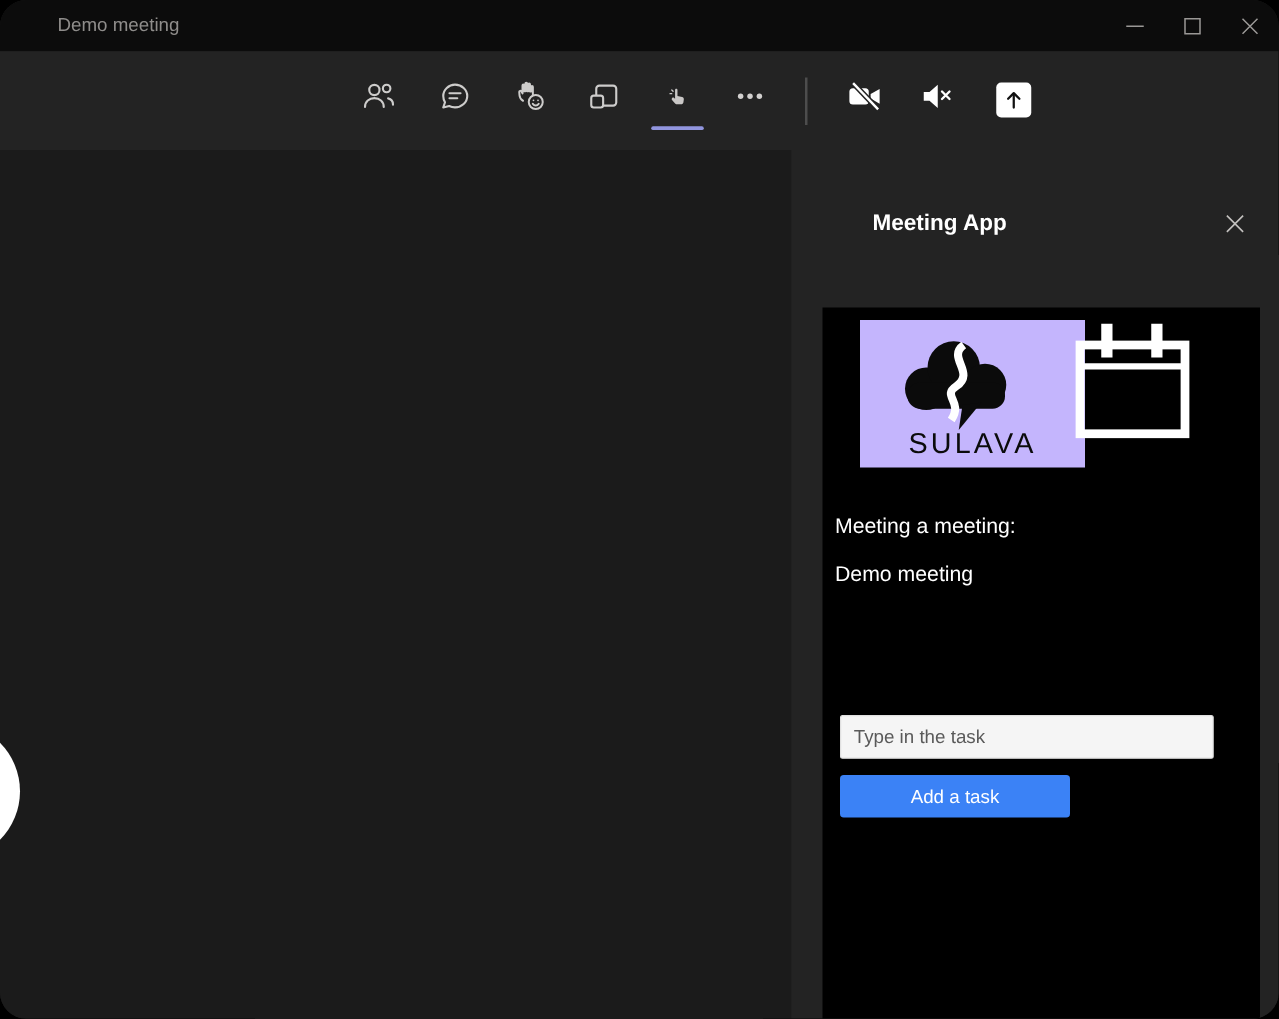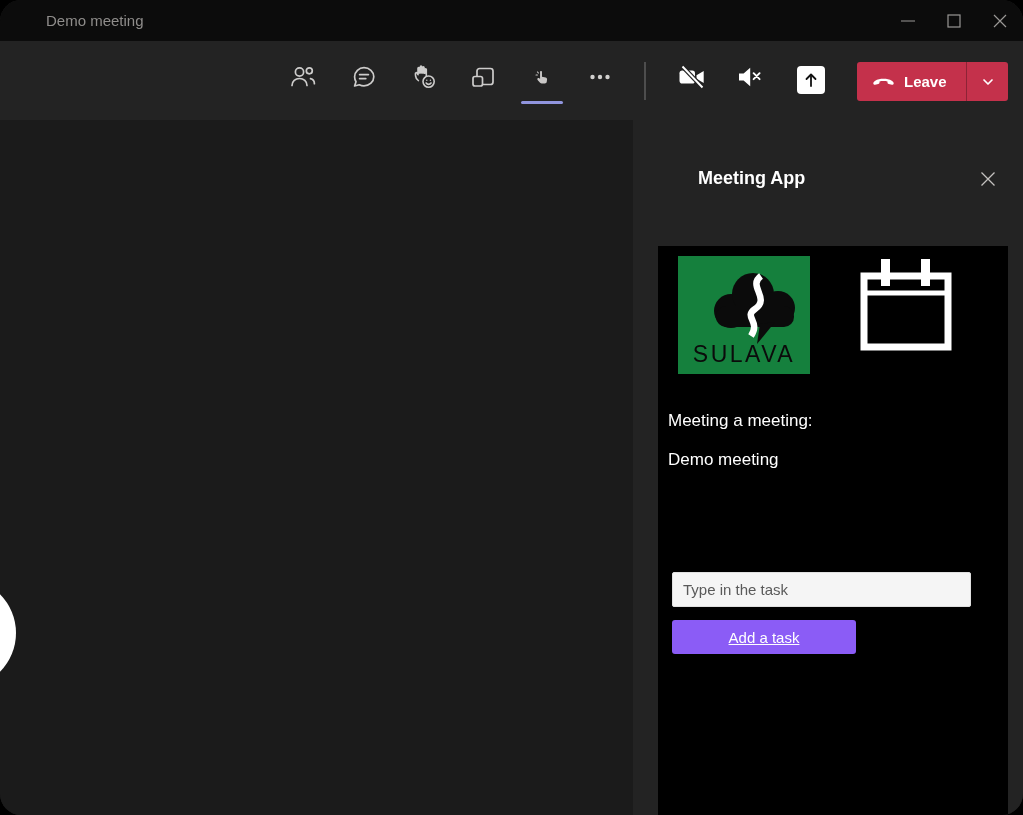--- a/index.html
+++ b/index.html
@@ -28,29 +28,29 @@
   .stage{position:absolute;left:0;top:120px;width:633px;height:695px;background:#1b1b1b;}
   .stage-circle{position:absolute;left:-94px;top:458px;width:110px;height:110px;border-radius:50%;background:#fff;}
 
   
   .panel{position:absolute;left:633px;top:120px;width:390px;height:695px;background:#232323;}
   .panel-title{position:absolute;left:25px;top:48px;font-size:18px;font-weight:700;color:#fff;margin-left:40px;}
   .panel-close{position:absolute;right:24px;top:48px;width:22px;height:22px;display:flex;align-items:center;justify-content:center;cursor:pointer;}
 
   
   .card{position:absolute;left:25px;top:126px;width:350px;height:569px;background:#000;overflow:hidden;}
-  .logo-box{position:absolute;left:20px;top:10px;width:132px;height:118px;background:#15803d;display:flex;flex-direction:column;align-items:center;justify-content:flex-end;padding-bottom:8px;}
+  .logo-box{position:absolute;left:30px;top:10px;width:180px;height:118px;background:#c4b5fd;display:flex;flex-direction:column;align-items:center;justify-content:flex-end;padding-bottom:8px;}
   .logo-cloud{position:absolute;left:22px;top:6px;}
   .logo-text{font-size:23px;letter-spacing:2.5px;font-weight:500;color:#0b0b0b;line-height:1;}
   .cal-box{position:absolute;left:197px;top:8px;width:102px;height:102px;}
   .card-line1{position:absolute;left:10px;top:165px;font-size:17px;color:#fff;}
   .card-line2{position:absolute;left:10px;top:204px;font-size:17px;color:#fff;}
   .task-input{position:absolute;left:14px;top:326px;width:299px;height:35px;background:#f5f5f5;border:1px solid #e0e0e0;border-radius:2px;padding:0 10px;font-size:15px;color:#252423;outline:none;}
   .task-input::placeholder{color:#5a5a5a;}
-  .add-task-btn{position:absolute;left:14px;top:374px;width:184px;height:34px;background:#8b5cf6;border:none;border-radius:3px;color:#fff;font-size:15px;cursor:pointer;text-decoration:underline;}
+  .add-task-btn{position:absolute;left:14px;top:374px;width:184px;height:34px;background:#3b82f6;border:none;border-radius:3px;color:#fff;font-size:15px;cursor:pointer;}
 
   svg{display:block;}
 </style>
 </head>
 <body>
 
 <div id="app">
 
   <div class="titlebar">
     <span class="titlebar-title">Demo meeting</span>
@@ -168,38 +168,20 @@
 
     <div class="share-btn">
       <span>
         <svg width="20" height="20" viewBox="0 0 20 20" fill="none" stroke="#111" stroke-width="1.8" stroke-linecap="round" stroke-linejoin="round">
           <line x1="10" y1="16" x2="10" y2="5"></line>
           <path d="M5.5 9L10 4.5L14.5 9"></path>
         </svg>
       </span>
     </div>
 
-    <div class="leave-btn">
-      <div class="leave-main">
-        <span>
-          <svg width="23" height="23" viewBox="0 0 22 22">
-            <path fill="#fff" d="M11 8.4c3 0 5.9.6 7.9 1.8 1.4.8 2.1 1.8 1.8 2.9-.2.7-.9 1.1-1.6 1l-3.1-.7c-.7-.2-1.2-.8-1.2-1.5v-.9c-2.4-.6-5.2-.6-7.6 0v.9c0 .7-.5 1.3-1.2 1.5l-3.1.7c-.7.1-1.4-.3-1.6-1-.3-1.1.4-2.1 1.8-2.9 2-1.2 4.9-1.8 7.9-1.8z"></path>
-          </svg>
-        </span>
-        <span class="leave-label">Leave</span>
-      </div>
-      <div class="leave-sep"></div>
-      <div class="leave-caret">
-        <span>
-          <svg width="16" height="16" viewBox="0 0 16 16" fill="none" stroke="#fff" stroke-width="1.7" stroke-linecap="round" stroke-linejoin="round">
-              <path d="M4 6l4 4 4-4"></path>
-            </svg>
-        </span>
-      </div>
-    </div>
   </div>
 
   <div class="stage">
     <div class="stage-circle"></div>
   </div>
 
   <div class="panel">
     <span class="panel-title">Meeting App</span>
     <div class="panel-close">
       <span>

